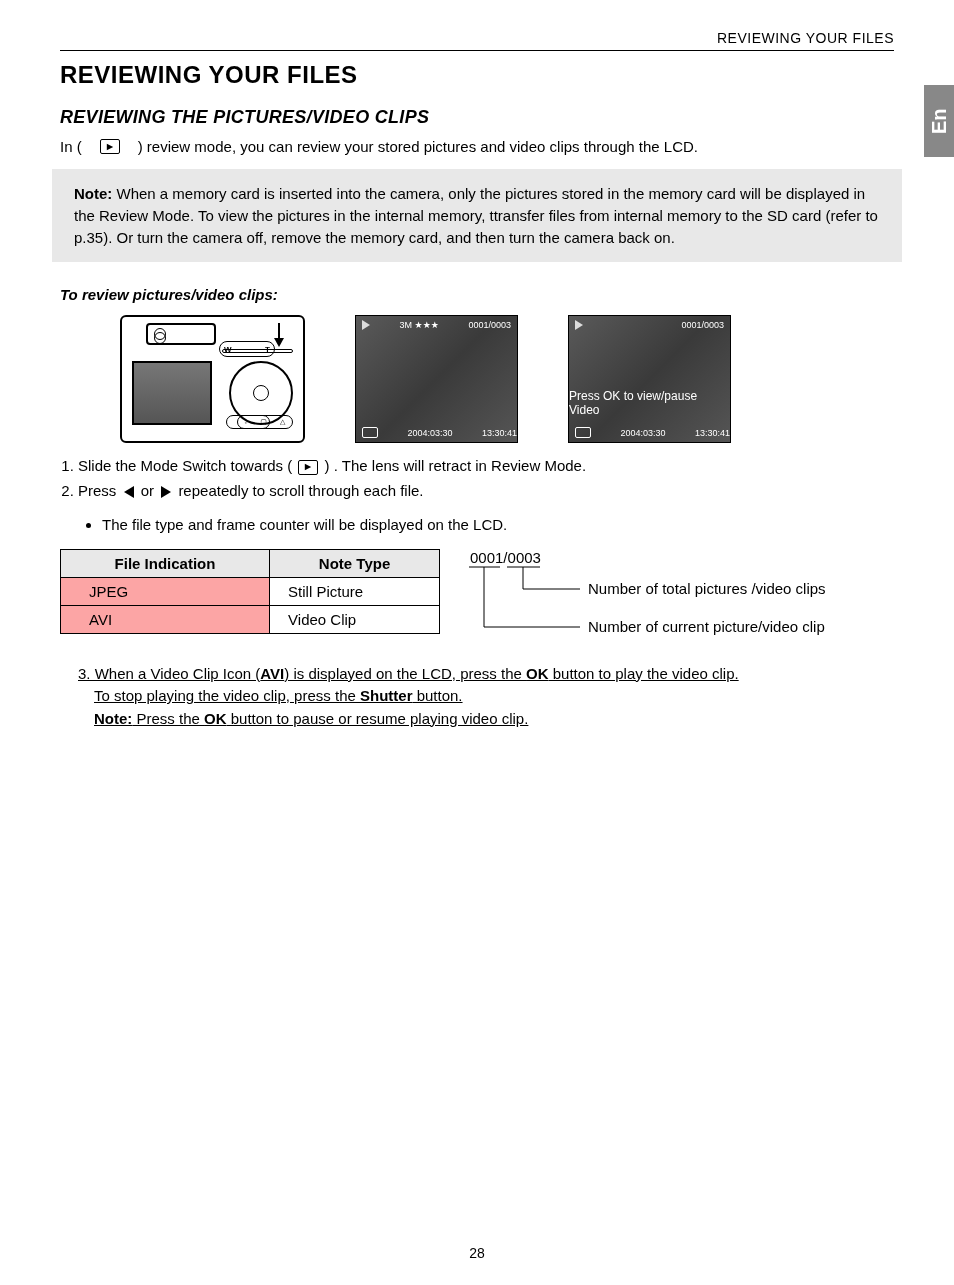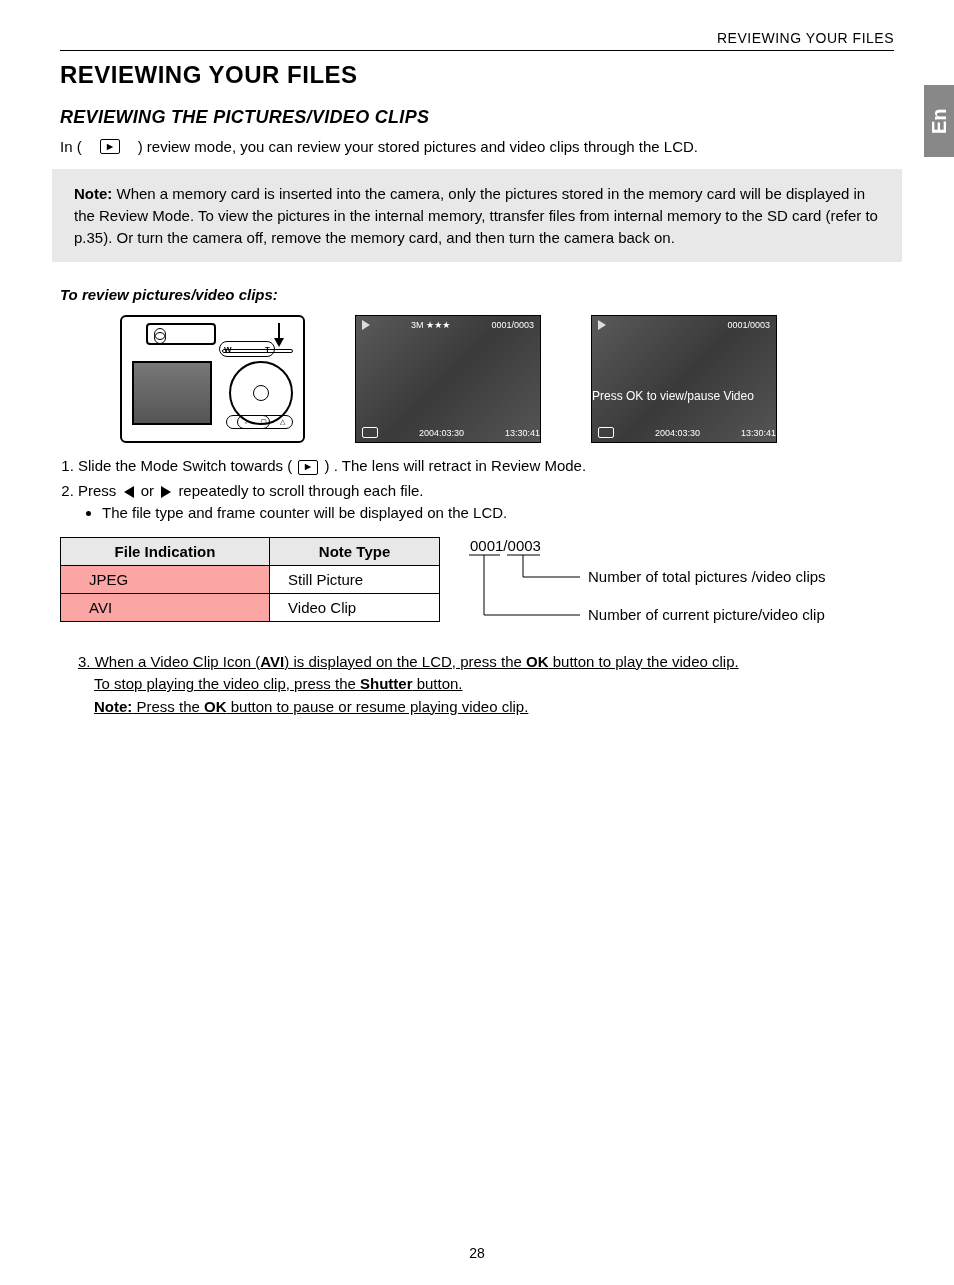--- a/index.html
+++ b/index.html
@@ -90,36 +90,36 @@
   }
   .camera-diagram {
     width: 185px;
     height: 128px;
     border: 2px solid #000;
     border-radius: 6px;
     position: relative;
     background: #fff;
   }
   .lcd-preview {
-    width: 186px;
+    width: 163px;
     height: 128px;
     background: linear-gradient(135deg, #5a5a5a 0%, #3a3a3a 50%, #555 100%);
     position: relative;
     color: #fff;
     font-size: 9px;
     border: 1px solid #000;
   }
   .lcd-preview .top-row { position: absolute; top: 4px; left: 6px; right: 6px; display: flex; justify-content: space-between; font-size: 9px; }
   .lcd-preview .bot-row { position: absolute; bottom: 4px; left: 6px; right: 0; display: flex; justify-content: space-between; font-size: 9px; align-items: center; }
   .lcd-preview .mid-text { position: absolute; top: 58%; left: 0; right: 0; text-align: left; font-size: 12px; }
   .lcd-icon { display: inline-block; width: 16px; height: 11px; border: 1.5px solid #fff; border-radius: 2px; position: relative; }
   .tri-white { width: 0; height: 0; border-left: 8px solid #ddd; border-top: 5px solid transparent; border-bottom: 5px solid transparent; }
   ol.steps { padding-left: 18px; margin-bottom: 12px; }
   ol.steps > li { font-size: 15px; line-height: 1.5; margin-bottom: 2px; }
-  ol.steps ul { list-style: disc; padding-left: 24px; }
+  ol.steps ul { list-style: disc; padding-left: 24px; margin-top: 12px; }
   ol.steps ul li { font-size: 15px; }
   .arrow-left, .arrow-right { display: inline-block; width: 0; height: 0; vertical-align: middle; }
   .arrow-left { border-right: 10px solid #000; border-top: 6px solid transparent; border-bottom: 6px solid transparent; margin: 0 3px; }
   .arrow-right { border-left: 10px solid #000; border-top: 6px solid transparent; border-bottom: 6px solid transparent; margin: 0 3px; }
   .table-callout-row { display: flex; gap: 20px; margin: 8px 0 16px; align-items: flex-start; }
   table.file-table { border-collapse: collapse; width: 380px; }
   table.file-table th, table.file-table td {
     border: 1px solid #000;
     padding: 5px 18px;
     font-size: 15px;

